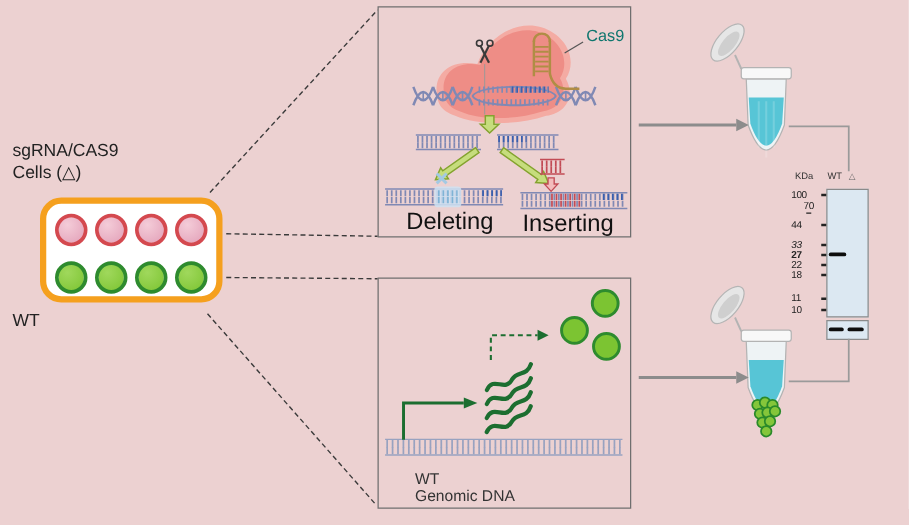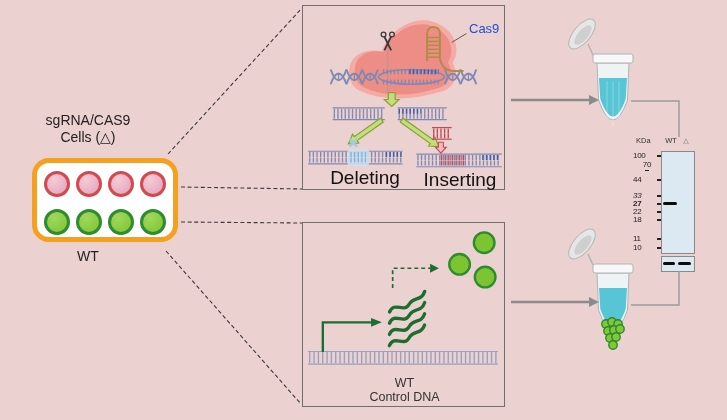--- a/index.html
+++ b/index.html
@@ -9,36 +9,36 @@
     --cas9-outer:#f4aba3; --cas9-inner:#ee8d86;
     --dna:#8089b4; --dna-accent-blue:#3a5fae; --dna-accent-red:#c24b55;
     --sgrna:#b08d45; --block-arrow-fill:#c6dd7d; --block-arrow-stroke:#84a32f;
     --dark-green:#1c6e30; --tube-liquid:#57c5d6; --pellet-green:#84c63a;
     --gel-panel:#dce8f2; --band-black:#0d0d0d; --connector-gray:#8c8c8c; --text-color:#222222;
   }
   html,body{margin:0;padding:0;}
   .stage{position:relative;width:727px;height:420px;background:var(--background);overflow:hidden;
          font-family:"Liberation Sans","DejaVu Sans",sans-serif;color:var(--text-color);}
   .abs{position:absolute;}
-  .ctr{text-align:center;}
+  .ctr{text-align:left;}
   
   .panel-title{left:10px;top:112px;width:156px;font-size:14px;line-height:17px;color:#222;}
   .panel-bottom{left:10px;top:248px;width:156px;font-size:14px;line-height:16px;color:#222;}
   .plate{left:32px;top:158px;width:136px;height:74px;background:#fff;border:5px solid var(--plate-border);border-radius:17px;}
   .cell{position:absolute;width:20px;height:20px;border-radius:50%;}
   .cell.pink{border:3px solid var(--pink-cell-border);
     background:radial-gradient(circle at 35% 30%, #f4ccd8, var(--pink-cell-fill));}
   .cell.green{border:3px solid var(--green-cell-border);
     background:radial-gradient(circle at 35% 30%, #a0d85c, var(--green-cell-fill));}
   
   .sbox{border:1.5px solid var(--box-border);width:201px;height:183px;background:var(--background);}
   .box-top{left:302px;top:5px;}
   .box-bottom{left:302px;top:222px;}
   .boxlabel{font-size:19px;color:#111;}
-  .cas9-lbl{left:469px;top:21px;width:40px;font-size:13px;color:#1d4ed8;}
+  .cas9-lbl{left:469px;top:21px;width:40px;font-size:13px;color:#0f766e;}
   .genlabel{left:332px;top:376px;width:145px;font-size:12.5px;line-height:14px;color:#333;}
   
   .gel-main{left:661px;top:151px;width:32px;height:101px;background:var(--gel-panel);border:1px solid #8a8a8a;}
   .gel-bottom{left:661px;top:256px;width:32px;height:14px;background:var(--gel-panel);border:1px solid #8a8a8a;}
   .band{position:absolute;background:var(--band-black);border-radius:1.5px;}
   .gel-marker{position:absolute;left:633px;width:28px;height:9px;display:flex;align-items:center;justify-content:space-between;gap:1px;}
   .gm-label{font-size:8px;line-height:8px;color:#222;letter-spacing:-0.3px;}
   .gm-tick{width:4px;height:1.2px;background:#222;flex:0 0 auto;}
   .gel-head{font-size:7.5px;color:#333;}
   .tri{font-size:7px;color:#666;}
@@ -240,21 +240,21 @@
 
       <g>
         <circle class="gcell" cx="159" cy="42" r="10.5"></circle>
         <circle class="gcell" cx="184" cy="20" r="10.5"></circle>
         <circle class="gcell" cx="185" cy="55" r="10.5"></circle>
       </g>
     </svg>
   </div>
   <div class="abs genlabel ctr">
     <div>WT</div>
-    <div>Control DNA</div>
+    <div>Genomic DNA</div>
   </div>
 
   <svg class="abs" style="left:562px;top:8px;" width="120" height="140" viewBox="0 0 120 140">
     <g>
       <ellipse cx="20" cy="26" rx="18" ry="8.5" transform="rotate(-50 20 26)" fill="#e6e6e6" stroke="#b5b5b5"></ellipse>
       <ellipse cx="21" cy="27" rx="12" ry="5" transform="rotate(-50 21 27)" fill="#cfcfcf"></ellipse>
       <path d="M31,47 L26,36" stroke="#b3b3b3" stroke-width="1.5" fill="none"></path>
     </g>
     <path d="M35,55 L36.5,92 Q51,132 65.5,92 L67,55 Z" fill="#eef3f5" stroke="#b3b3b3"></path>
     <path class="liquid" d="M37,70 L38.3,91 Q51,126 63.7,91 L65,70 Z"></path>

